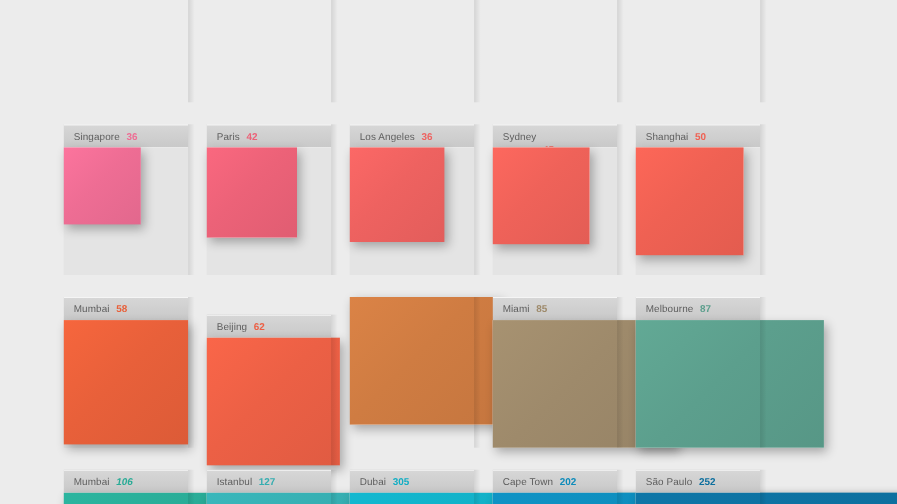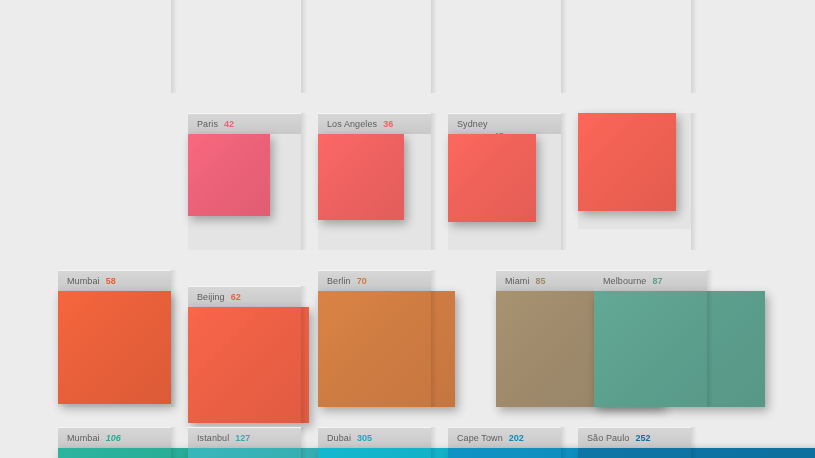--- a/index.html
+++ b/index.html
@@ -100,20 +100,31 @@
         <div class="vshadow"></div>
       </div>
       <div class="cell partial" style="left: 390px;">
         <div class="vshadow"></div>
       </div>
       <div class="cell partial" style="left: 520px;">
         <div class="vshadow"></div>
       </div>
     </div>
     <div class="row">
+      <div class="cell" style="left: 0px;">
+        <div class="cell-head">
+          <span class="city-name">Singapore</span>
+          <span class="city-value" style="color: rgb(238, 109, 148);">36</span>
+        </div>
+        <div class="cell-body">
+          <div class="plate hatch"></div>
+          <div class="swatch" style="width: 70px; height: 70px; background: linear-gradient(135deg, rgb(252, 116, 157) 0%, rgb(238, 109, 148) 45%, rgb(226, 104, 141) 100%);"></div>
+        </div>
+        <div class="vshadow"></div>
+      </div>
       <div class="cell" style="left: 130px;">
         <div class="cell-head">
           <span class="city-name">Paris</span>
           <span class="city-value" style="color: rgb(236, 98, 120);">42</span>
         </div>
         <div class="cell-body">
           <div class="plate hatch"></div>
           <div class="swatch" style="width: 82px; height: 82px; background: linear-gradient(135deg, rgb(250, 104, 127) 0%, rgb(236, 98, 120) 45%, rgb(224, 93, 114) 100%);"></div>
         </div>
         <div class="vshadow"></div>
@@ -134,20 +145,24 @@
           <span class="city-name">Sydney</span>
           <span class="city-value" style="color: rgb(239, 98, 89); margin-top: 24px;">45</span>
         </div>
         <div class="cell-body">
           <div class="plate hatch"></div>
           <div class="swatch" style="width: 88px; height: 88px; background: linear-gradient(135deg, rgb(253, 104, 94) 0%, rgb(239, 98, 89) 45%, rgb(227, 93, 85) 100%);"></div>
         </div>
         <div class="vshadow"></div>
       </div>
       <div class="cell" style="left: 520px;">
+        <div class="cell-head">
+          <span class="city-name">Shanghai</span>
+          <span class="city-value" style="color: rgb(239, 97, 83);">50</span>
+        </div>
         <div class="cell-body">
           <div class="plate hatch"></div>
           <div class="swatch" style="width: 98px; height: 98px; background: linear-gradient(135deg, rgb(253, 103, 88) 0%, rgb(239, 97, 83) 45%, rgb(227, 92, 79) 100%);"></div>
         </div>
         <div class="vshadow"></div>
       </div>
     </div>
     <div class="row">
       <div class="cell" style="left: 0px;">
         <div class="cell-head">
@@ -165,42 +180,38 @@
           <span class="city-name">Beijing</span>
           <span class="city-value" style="color: rgb(236, 96, 69);">62</span>
         </div>
         <div class="cell-body">
           <div class="plate hatch"></div>
           <div class="swatch" style="width: 121px; height: 116px; background: linear-gradient(135deg, rgb(250, 102, 73) 0%, rgb(236, 96, 69) 45%, rgb(224, 91, 66) 100%);"></div>
         </div>
         <div class="vshadow"></div>
       </div>
       <div class="cell" style="left: 260px;">
-        <div class="cell-head">
-          <span class="city-name">Berlin</span>
-          <span class="city-value" style="color: rgb(207, 124, 66);">70</span>
-        </div>
         <div class="cell-body">
           <div class="plate hatch"></div>
           <div class="swatch" style="width: 137px; height: 116px; background: linear-gradient(135deg, rgb(219, 131, 70) 0%, rgb(207, 124, 66) 45%, rgb(197, 118, 63) 100%);"></div>
         </div>
         <div class="vshadow"></div>
       </div>
-      <div class="cell" style="left: 390px; margin-left: 48px;">
+      <div class="cell" style="left: 390px;">
         <div class="cell-head">
           <span class="city-name">Miami</span>
           <span class="city-value" style="color: rgb(158, 138, 107);">85</span>
         </div>
         <div class="cell-body">
           <div class="plate hatch"></div>
           <div class="swatch" style="width: 167px; height: 116px; background: linear-gradient(135deg, rgb(167, 146, 113) 0%, rgb(158, 138, 107) 45%, rgb(150, 131, 102) 100%);"></div>
         </div>
         <div class="vshadow"></div>
       </div>
-      <div class="cell" style="left: 536px;">
+      <div class="cell" style="left: 520px;">
         <div class="cell-head">
           <span class="city-name">Melbourne</span>
           <span class="city-value" style="color: rgb(92, 159, 141);">87</span>
         </div>
         <div class="cell-body">
           <div class="plate hatch"></div>
           <div class="swatch" style="width: 171px; height: 116px; background: linear-gradient(135deg, rgb(98, 169, 149) 0%, rgb(92, 159, 141) 45%, rgb(87, 151, 134) 100%);"></div>
         </div>
         <div class="vshadow"></div>
       </div>

